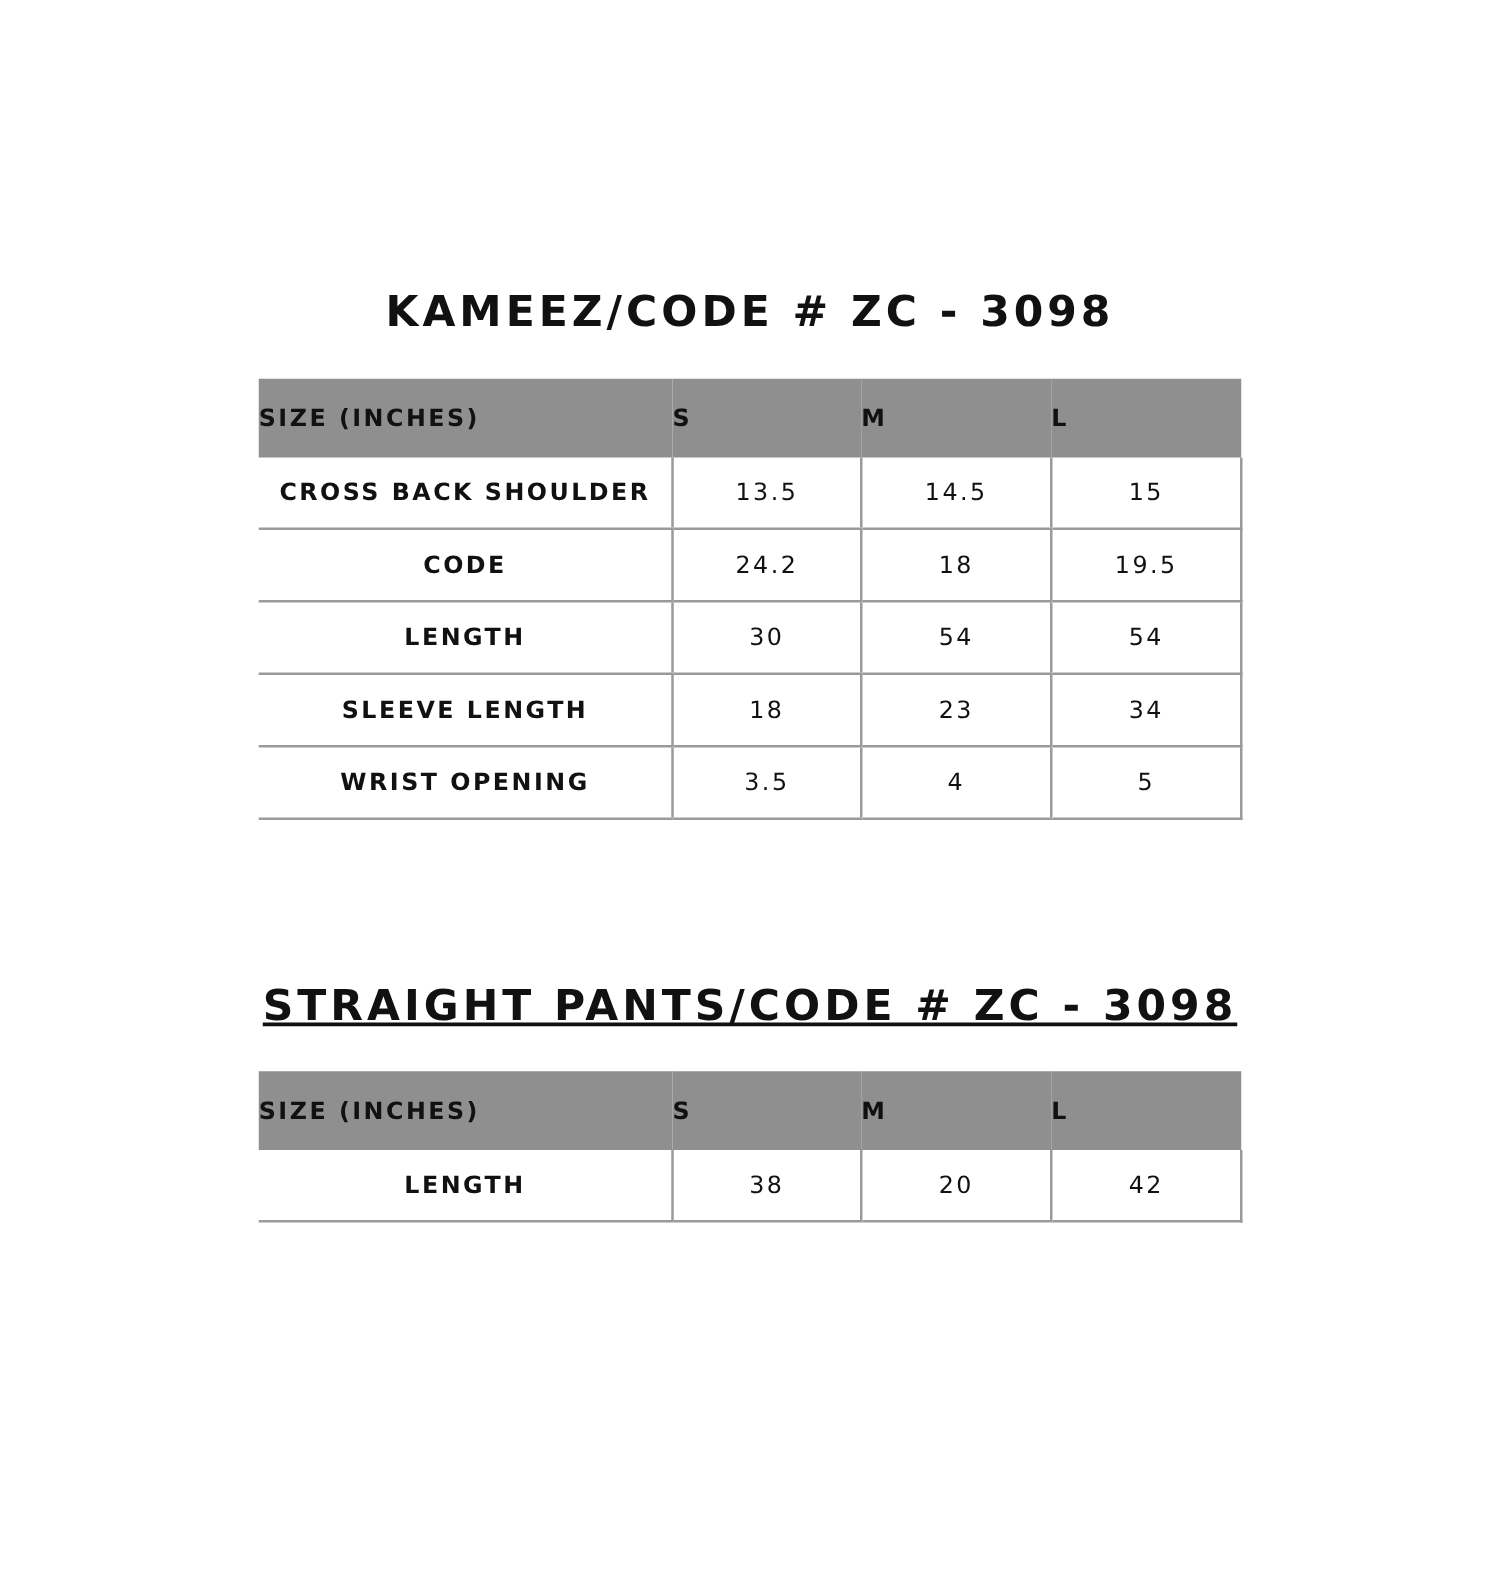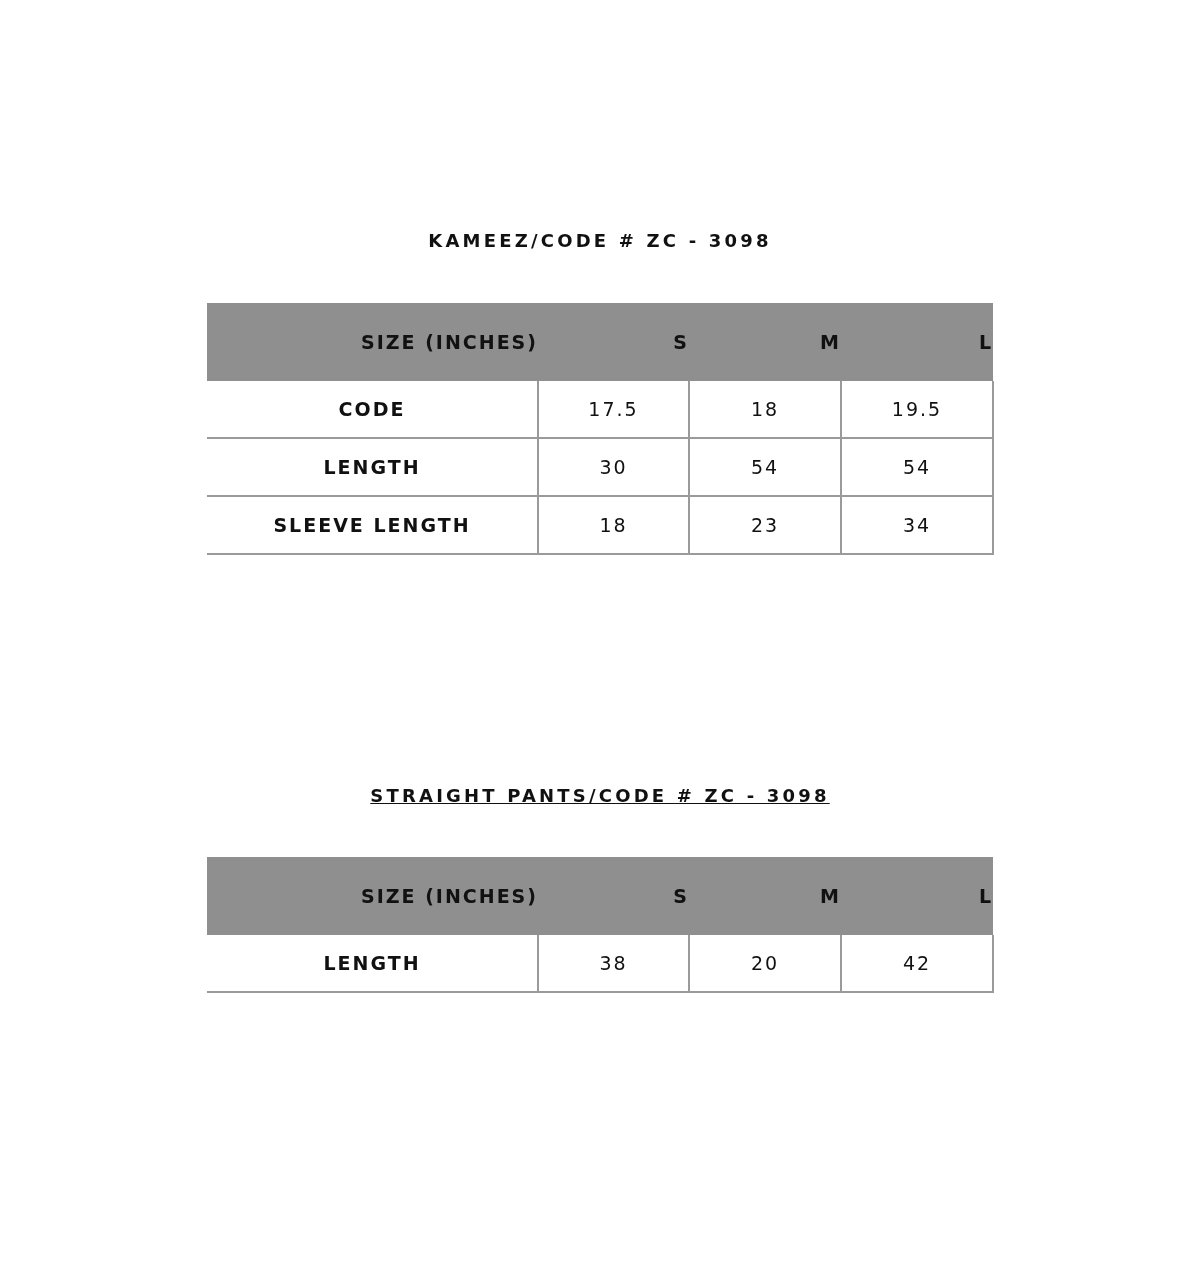--- a/index.html
+++ b/index.html
@@ -1,32 +1,32 @@
 <!DOCTYPE html>
 <html><head>
 <meta charset="utf-8">
 <style>
   html, body { margin: 0; padding: 0; background: #ffffff; }
   body { width: 1200px; height: 1276px; position: relative; font-family: "DejaVu Sans", sans-serif; color: #111; }
   .title {
     position: absolute; left: 0; width: 1200px; text-align: center;
-    font-weight: bold; font-size: 18px; letter-spacing: 3.2px; color: #111;
+    font-weight: bold; font-size: 34px; letter-spacing: 3.2px; color: #111;
   }
   table.size {
     position: absolute; left: 207px; width: 786px;
     border-collapse: collapse; table-layout: fixed;
   }
   table.size col.c0 { width: 331px; }
   table.size col.c1 { width: 151px; }
   table.size col.c2 { width: 152px; }
   table.size col.c3 { width: 152px; }
   table.size thead th {
-    background: #8f8f8f; height: 78px; padding: 0;
+    background: #8f8f8f; height: 63px; padding: 0;
     font-weight: bold; font-size: 19px; letter-spacing: 2px; color: #111;
-    text-align: right; border: none; margin-top: 39px;
+    text-align: left; border: none; margin-top: 39px;
   }
   table.size tbody td {
     height: 56px; padding: 0; text-align: center;
     font-size: 19px; letter-spacing: 2px; color: #111;
     border-bottom: 2px solid #9a9a9a;
     border-left: 2px solid #9a9a9a;
   }
   table.size tbody td:first-child { border-left: none; font-weight: bold; }
   table.size tbody td:last-child { border-right: 2px solid #9a9a9a; }
 </style>
@@ -45,36 +45,48 @@
   <thead>
     <tr>
       <th>SIZE (INCHES)</th>
       <th>S</th>
       <th>M</th>
       <th>L</th>
     </tr>
   </thead>
   <tbody>
     <tr>
+      <td>CROSS BACK SHOULDER</td>
+      <td>13.5</td>
+      <td>14.5</td>
+      <td>15</td>
+    </tr>
+    <tr>
       <td>CODE</td>
-      <td>17.5</td>
+      <td>24.2</td>
       <td>18</td>
       <td>19.5</td>
     </tr>
     <tr>
       <td>LENGTH</td>
       <td>30</td>
       <td>54</td>
       <td>54</td>
     </tr>
     <tr>
       <td>SLEEVE LENGTH</td>
       <td>18</td>
       <td>23</td>
       <td>34</td>
+    </tr>
+    <tr>
+      <td>WRIST OPENING</td>
+      <td>3.5</td>
+      <td>4</td>
+      <td>5</td>
     </tr>
   </tbody>
 </table>
 
 <div class="title" style="top:785px;text-decoration:underline;">STRAIGHT PANTS/CODE # ZC - 3098</div>
 
 <table class="size" style="top:857px;">
   <colgroup>
       <col class="c0">
       <col class="c1">

